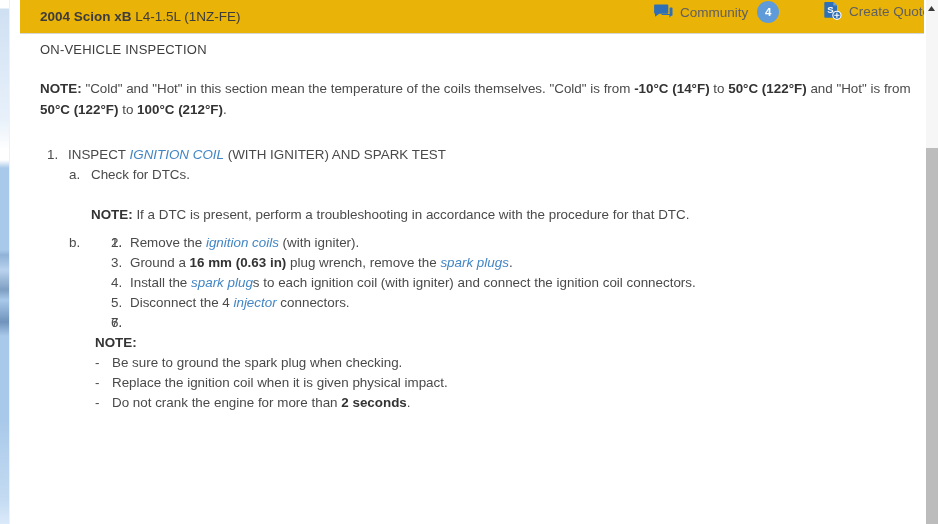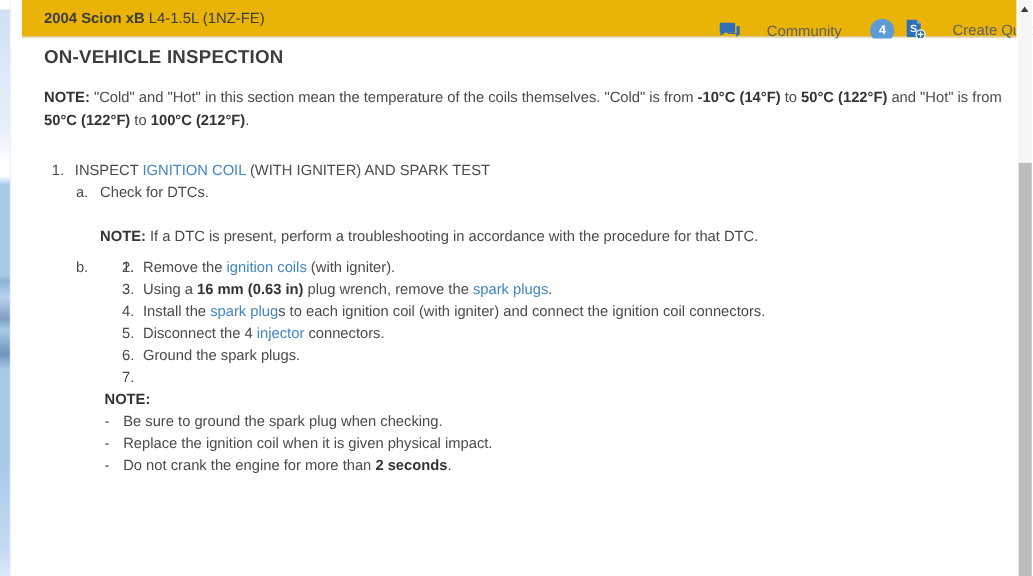--- a/index.html
+++ b/index.html
@@ -69,24 +69,24 @@
   }
   #vehicle-title .yr {
     font-weight: bold;
   }
   #vehicle-title .eng {
     font-weight: normal;
   }
 
   .header-action {
     position: absolute;
-    top: 17px;
+    top: 1px;
     display: flex;
     align-items: center;
-    gap: 24px;
+    gap: 7px;
     color: #5f5f5f;
     font-size: 13.5px;
     white-space: nowrap;
     cursor: pointer;
   }
   #community-action { left: 634px; }
   #create-quote-action { left: 803px; }
 
   .badge-count {
     display: inline-flex;
@@ -109,22 +109,22 @@
     width: 914px;
     height: 489px;
     background: #ffffff;
     overflow: hidden;
   }
 
   #section-heading {
     position: absolute;
     left: 20px;
     top: 7px;
-    font-size: 17px;
-    font-weight: bold;
+    font-size: 13px;
+    font-weight: normal;
     color: #3d3d3d;
     letter-spacing: 0.2px;
   }
 
   #intro-note {
     position: absolute;
     left: 20px;
     top: 43px;
     width: 886px;
     font-size: 13.4px;
@@ -200,20 +200,21 @@
   .dash-mark {
     position: absolute;
     left: 0;
     top: 0;
   }
 
   a.doclink {
     color: #4285c4;
     text-decoration: none;
     cursor: pointer;
+    font-style: italic;
   }
 
   
   #scrollbar-track {
     position: absolute;
     right: 0; top: 0;
     width: 15px;
     height: 524px;
     background: #ffffff;
   }
@@ -318,33 +319,33 @@
 
           <div class="lvl3-item">
             <span class="lvl3-num">1.</span>
           </div>
 
           <div class="lvl3-item">
             <span class="lvl3-num">2.</span><span>Remove the </span><a class="doclink" href="#">ignition coils</a><span> (with igniter).</span>
           </div>
 
           <div class="lvl3-item">
-            <span class="lvl3-num">3.</span><span>Using a </span><b>16 mm (0.63 in)</b><span> plug wrench, remove the </span><a class="doclink" href="#">spark plugs</a><span>.</span>
+            <span class="lvl3-num">3.</span><span>Ground a </span><b>16 mm (0.63 in)</b><span> plug wrench, remove the </span><a class="doclink" href="#">spark plugs</a><span>.</span>
           </div>
 
           <div class="lvl3-item">
             <span class="lvl3-num">4.</span><span>Install the </span><a class="doclink" href="#">spark plug</a><span>s to each ignition coil (with igniter) and connect the ignition coil connectors.</span>
           </div>
 
           <div class="lvl3-item">
             <span class="lvl3-num">5.</span><span>Disconnect the 4 </span><a class="doclink" href="#">injector</a><span> connectors.</span>
           </div>
 
           <div class="lvl3-item">
-            <span class="lvl3-num">6.</span><span>Ground the spark plugs.</span>
+            <span class="lvl3-num">6.</span>
           </div>
 
           <div class="lvl3-item">
             <span class="lvl3-num">7.</span>
           </div>
 
         </div>
 
         <div class="bottom-note">
           <div class="bottom-note-title">NOTE:</div>

